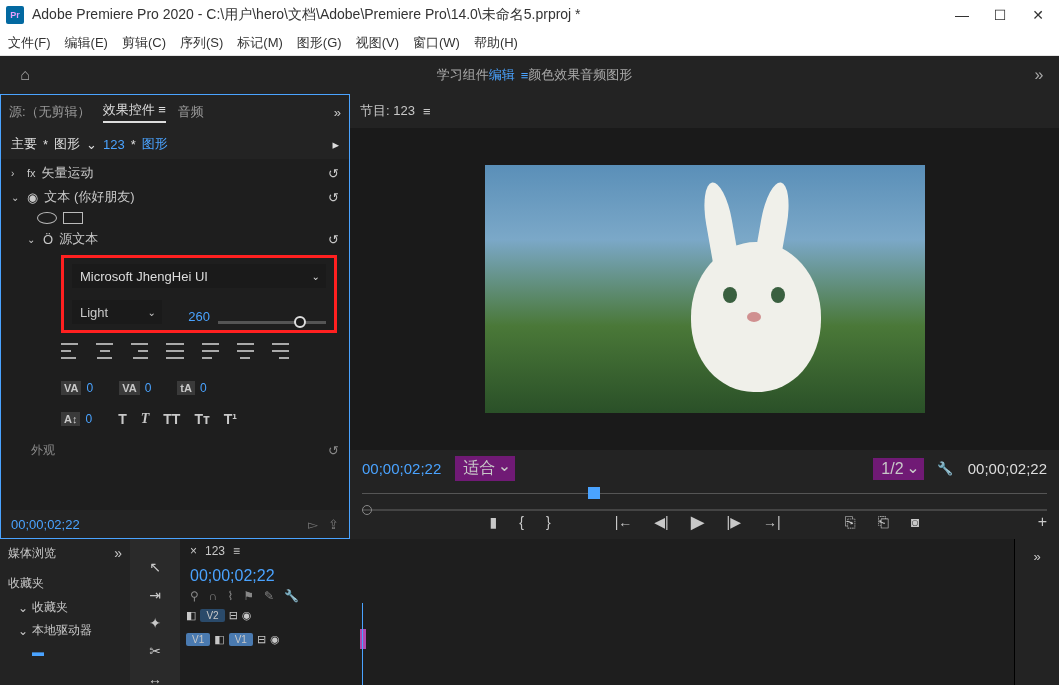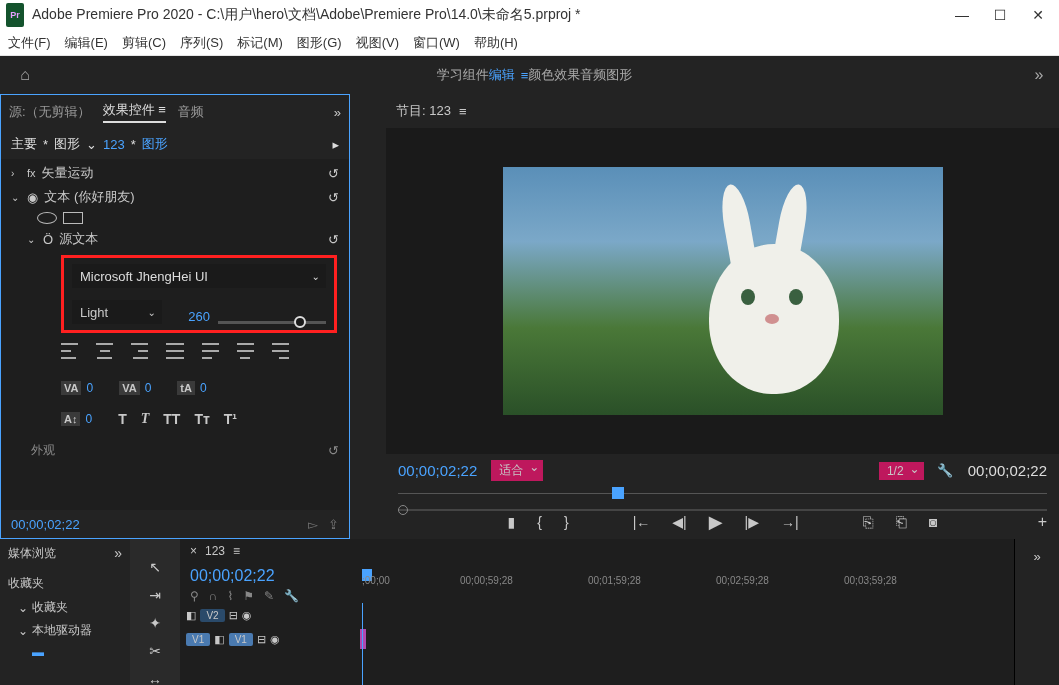--- a/index.html
+++ b/index.html
@@ -1,30 +1,30 @@
 <!DOCTYPE html>
 <html><head>
 <meta charset="utf-8">
 <style>
 * { margin: 0; padding: 0; box-sizing: border-box; font-family: "Segoe UI", "Microsoft YaHei", sans-serif; }
 body { background: #232323; color: #c8c8c8; font-size: 13px; width: 1059px; height: 685px; overflow: hidden; position: relative; }
 .titlebar { background: #fff; color: #333; height: 30px; display: flex; align-items: center; padding: 0 6px; }
-.titlebar .logo { width: 18px; height: 24px; background: #14532d; color: #e89fff; font-size: 9px; font-weight: bold; display: flex; align-items: center; justify-content: center; border-radius: 2px; margin-right: 8px; }
+.titlebar .logo { width: 18px; height: 18px; background: #0369a1; color: #e89fff; font-size: 9px; font-weight: bold; display: flex; align-items: center; justify-content: center; border-radius: 2px; margin-right: 8px; }
 .titlebar .title { flex: 1; font-size: 14px; }
 .titlebar .winbtns { display: flex; gap: 24px; margin-right: 8px; }
 .titlebar .winbtn { width: 14px; text-align: center; cursor: pointer; font-size: 14px; }
 .menubar { background: #fff; color: #333; height: 26px; display: flex; align-items: center; padding: 0 8px; gap: 14px; font-size: 13px; border-bottom: 1px solid #e5e5e5; }
 .menubar span { cursor: pointer; }
 .workspace-bar { background: #232323; height: 38px; display: flex; align-items: center; color: #aaa; }
 .workspace-bar .home { width: 50px; display: flex; justify-content: center; font-size: 16px; }
 .workspace-bar .wsitems { flex: 1; display: flex; justify-content: center; }
 .workspace-bar .wsitem { cursor: pointer; display: flex; align-items: center; gap: 6px; }
 .workspace-bar .wsitem.active { color: #4aa3ff; }
 .workspace-bar .more { width: 40px; text-align: center; font-size: 16px; }
-.main-row { display: flex; height: 445px; gap: 36px; }
+.main-row { display: flex; height: 445px; }
 .left-panel { width: 350px; background: #1e1e1e; border: 1px solid #4aa3ff; display: flex; flex-direction: column; }
 .panel-tabs { height: 34px; display: flex; align-items: center; padding: 0 8px; gap: 12px; background: #232323; }
 .panel-tabs .tab { color: #999; cursor: pointer; font-size: 13px; }
 .panel-tabs .tab.active { color: #ddd; border-bottom: 2px solid #ddd; padding-bottom: 2px; }
 .panel-tabs .chev { font-size: 13px; margin-left: auto; }
 .breadcrumb-row { padding: 6px 10px; display: flex; align-items: center; gap: 6px; color: #ddd; background: #232323; }
 .breadcrumb-row .link { color: #4aa3ff; cursor: pointer; }
 .breadcrumb-row .arrow { margin-left: auto; }
 .eff-body { flex: 1; overflow: hidden; padding: 2px 0; }
 .eff-row { display: flex; align-items: center; padding: 3px 10px; gap: 6px; position: relative; }
@@ -67,21 +67,21 @@
 .bunny .ear1 { position: absolute; width: 26px; height: 80px; background: #f0f0ea; border-radius: 50% 50% 0 0; left: 45px; top: -20px; transform: rotate(-10deg); }
 .bunny .ear2 { position: absolute; width: 26px; height: 80px; background: #f0f0ea; border-radius: 50% 50% 0 0; left: 100px; top: -20px; transform: rotate(10deg); }
 .bunny .eye { position: absolute; width: 14px; height: 16px; background: #3a6040; border-radius: 50%; top: 85px; }
 .bunny .e1 { left: 62px; } .bunny .e2 { left: 110px; }
 .bunny .nose { position: absolute; width: 14px; height: 10px; background: #d09090; border-radius: 50%; left: 86px; top: 110px; }
 .text-overlay { position: absolute; left: 78px; top: 62px; width: 245px; height: 60px; border: 1px solid #ff6060; background: rgba(255,80,80,0.15); display: flex; align-items: center; justify-content: center; }
 .text-overlay span { font-size: 44px; color: rgba(255,80,80,0.6); font-family: "Microsoft JhengHei UI", sans-serif; letter-spacing: 2px; }
 .prog-controls { padding: 6px 12px; }
 .prog-ctrl-row { display: flex; align-items: center; gap: 14px; margin-bottom: 6px; }
 .tc-blue { color: #4aa3ff; font-size: 15px; }
-.dropdown-sm { background: #be185d; padding: 2px 20px 2px 8px; position: relative; font-size: 12px; }
+.dropdown-sm { background: #701a75; padding: 2px 20px 2px 8px; position: relative; font-size: 16px; }
 .dropdown-sm::after { content: "⌄"; position: absolute; right: 4px; top: 0; }
 .scrubber { height: 14px; position: relative; margin: 4px 0 10px; }
 .scrubber .track { position: absolute; top: 6px; left: 0; right: 0; height: 1px; background: #555; }
 .scrubber .playhead { position: absolute; left: 33%; top: 0; width: 12px; height: 12px; background: #4aa3ff; }
 .scrubber .zoom-track { position: absolute; bottom: -10px; left: 0; right: 0; height: 2px; background: #444; }
 .scrubber .zoom-thumb { position: absolute; bottom: -14px; left: 0; width: 10px; height: 10px; border: 1px solid #888; border-radius: 50%; }
 .transport { display: flex; justify-content: center; align-items: center; gap: 22px; font-size: 14px; position: relative; }
 .transport .btn { cursor: pointer; }
 .transport .plus { position: absolute; right: 0; font-size: 16px; }
 .bottom-row { display: flex; height: 146px; background: #1a1a1a; }
@@ -381,28 +381,20 @@
         <div class="tc">00;00;02;22</div>
         <div class="icons">
           <span>⚲</span>
           <span>∩</span>
           <span>⌇</span>
           <span>⚑</span>
           <span>✎</span>
           <span>🔧</span>
         </div>
       </div>
-      <div class="tl-ruler">
-        <div class="tl-playhead"></div>
-        <span class="tick" style="left:2px">;00;00</span>
-        <span class="tick" style="left:100px">00;00;59;28</span>
-        <span class="tick" style="left:228px">00;01;59;28</span>
-        <span class="tick" style="left:356px">00;02;59;28</span>
-        <span class="tick" style="left:484px">00;03;59;28</span>
-      </div>
     </div>
     <div class="tl-tracks">
       <div class="tl-track-headers">
         <div class="tl-track-row">
           <span>◧</span>
           <span class="track-label">V2</span>
           <span>⊟</span>
           <span>◉</span>
         </div>
         <div class="tl-track-row">

